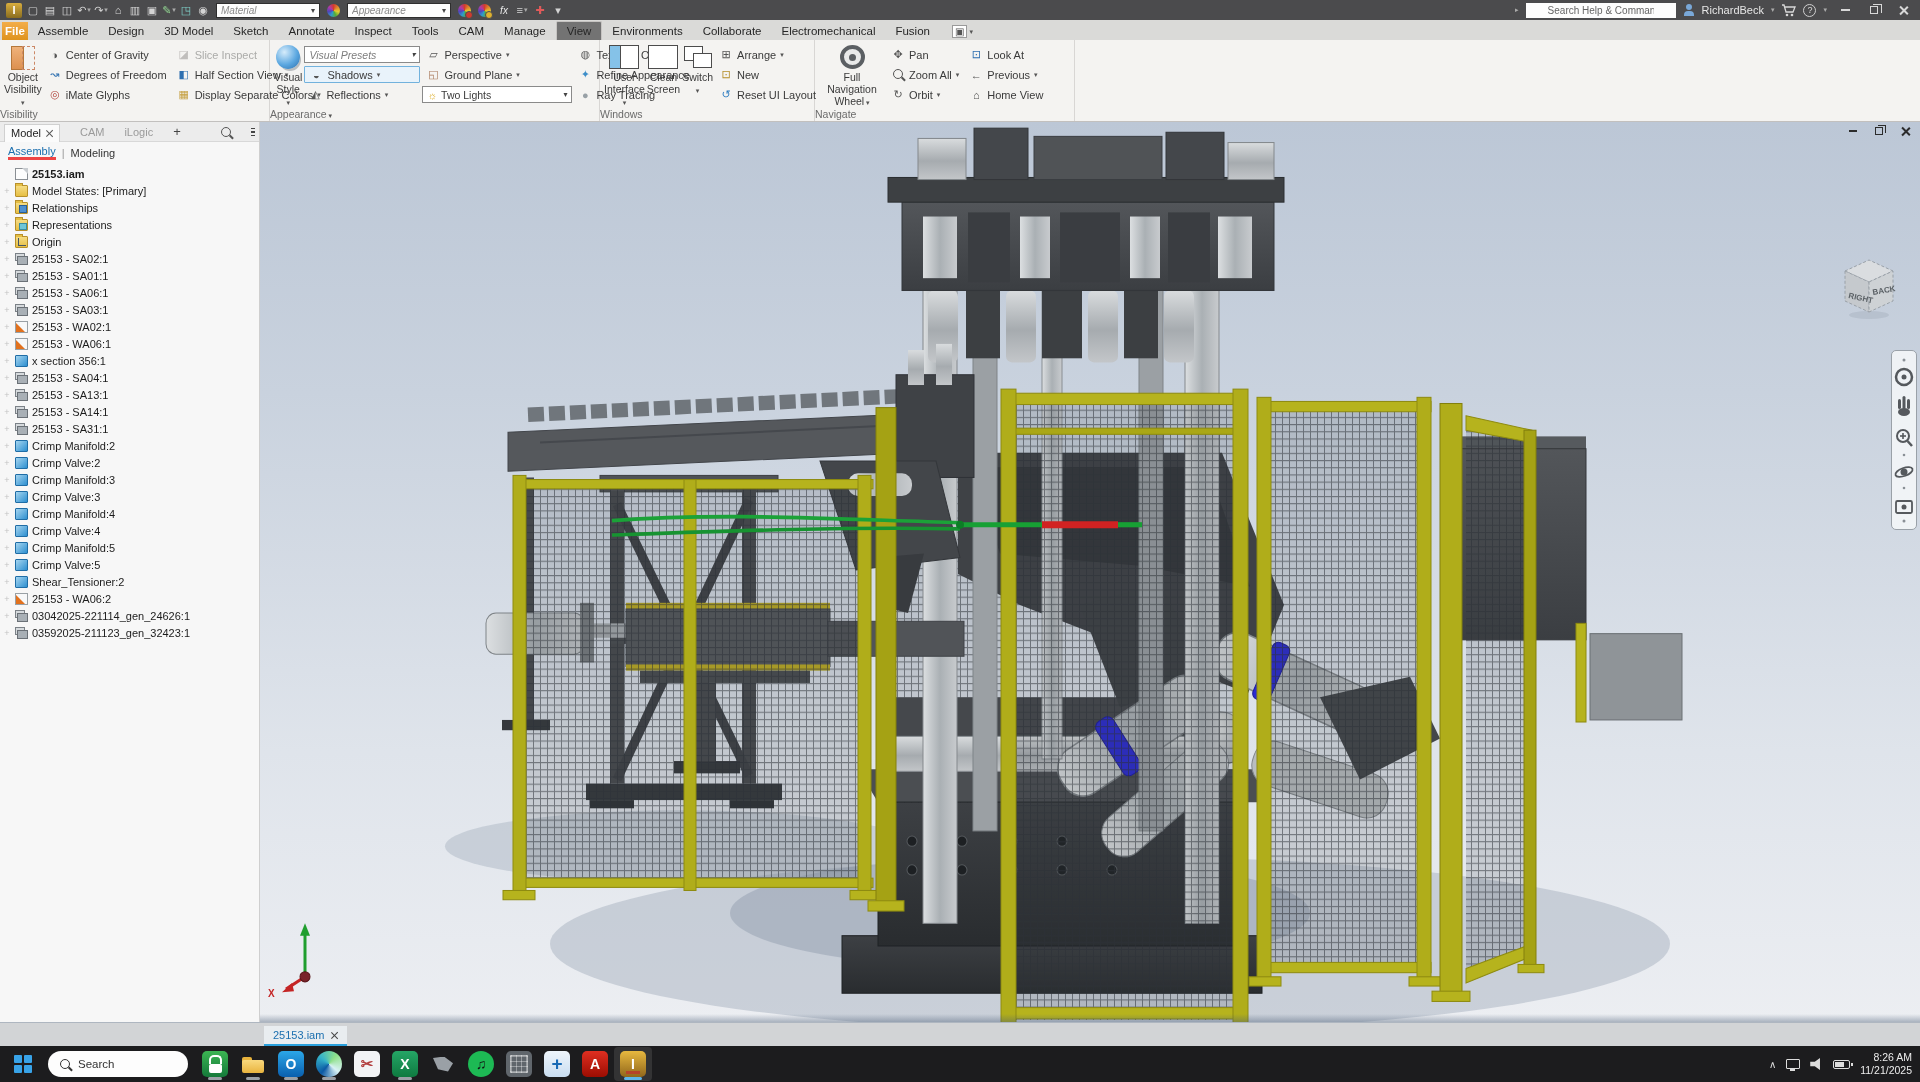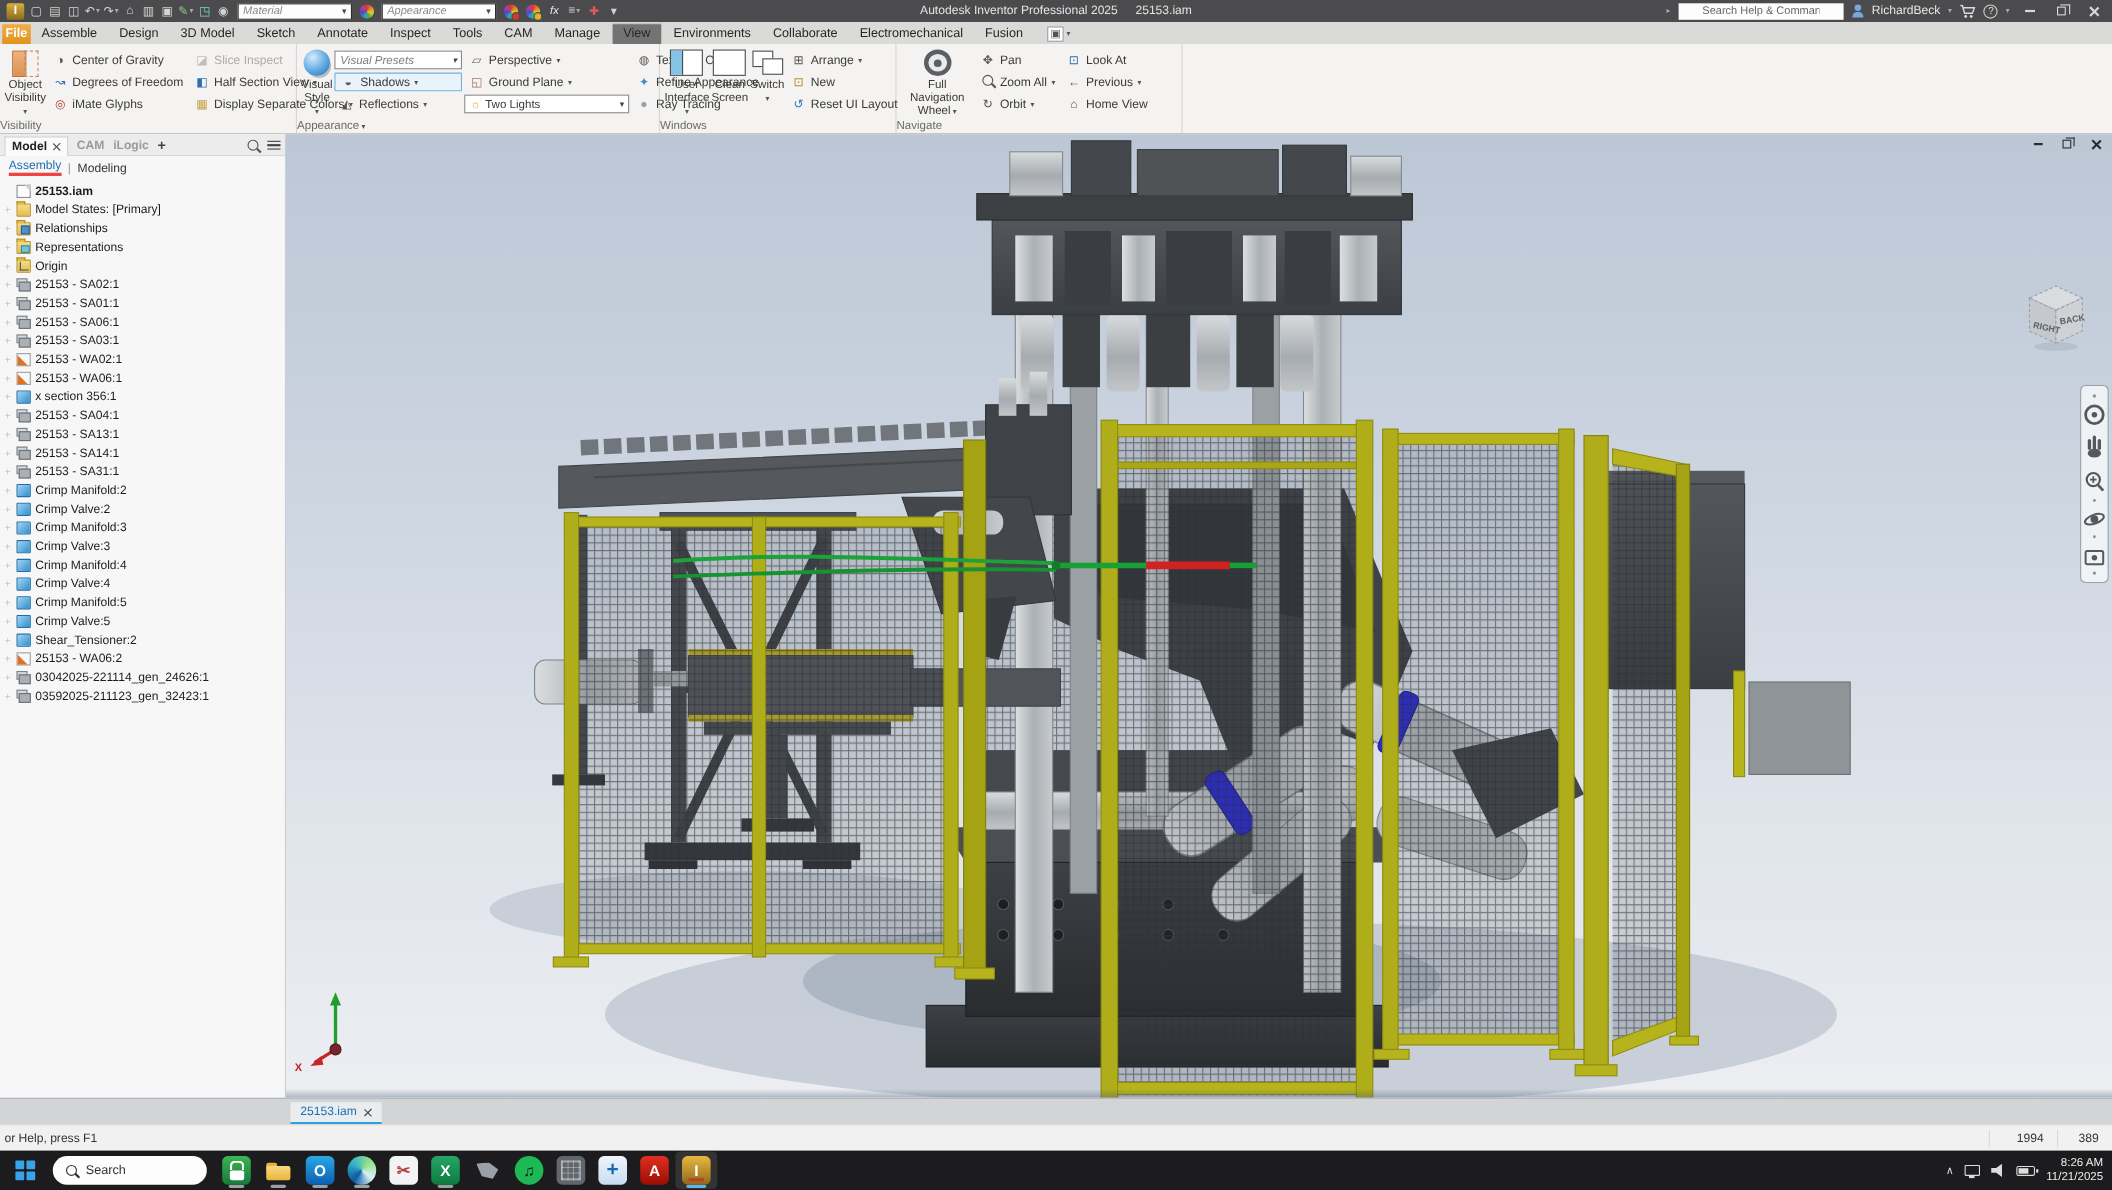--- a/index.html
+++ b/index.html
@@ -76,21 +76,21 @@
   .ic-switch::after { content:""; position:absolute; right:1px; bottom:1px; width:17px; height:13px; border:1.5px solid #4c4c4c; background:#fff; }
   .ic-wheel { width:25px; height:25px; border:4px solid #5b5f63; border-radius:50%; background:#e9eaea; position:relative; }
   .ic-wheel::before { content:""; position:absolute; left:5px; top:5px; width:7px; height:7px; border-radius:50%; background:#5b5f63; }
   .icon-mag { width:10px; height:10px; border:1.6px solid #555; border-radius:50%; position:relative; display:inline-block; flex:0 0 auto; }
   .icon-mag::after { content:""; position:absolute; width:5px; height:1.6px; background:#555; transform:rotate(45deg); right:-4px; bottom:-2px; }
 
   
   .main { flex:1; display:flex; min-height:0; }
   
   .browser { width:260px; background:#f7f7f7; border-right:1px solid #cfcfcf; display:flex; flex-direction:column; }
-  .btabs { height:20px; background:#ececec; border-bottom:1px solid #d8d8d8; display:flex; align-items:center; padding:0 4px; gap:8px; font-size:11px;font-weight:bold; }
+  .btabs { height:20px; background:#ececec; border-bottom:1px solid #d8d8d8; display:flex; align-items:center; padding:0 4px; gap:20px; font-size:11px; }
   .btab-active { background:#fbfbfb; border:1px solid #d0d0d0; border-bottom:none; height:18px; margin-top:2px; display:flex; align-items:center; gap:5px; padding:0 6px; color:#222; }
   .x-glyph { width:7px; height:7px; position:relative; display:inline-block; }
   .x-glyph::before,.x-glyph::after { content:""; position:absolute; left:3px; top:-1px; width:1.4px; height:9px; background:#555; }
   .x-glyph::before{ transform:rotate(45deg);} .x-glyph::after{ transform:rotate(-45deg);}
   .btab-dim { color:#9a9a9a; }
   .btab-plus { color:#444; font-size:13px; }
   .btabs .spacer { flex:1; }
   .icon-burger { width:12px; height:8px; border-top:1.6px solid #444; border-bottom:1.6px solid #444; position:relative; }
   .icon-burger::before { content:""; position:absolute; top:2.6px; left:0; right:0; height:1.6px; background:#444; }
   .bmodes { height:21px; display:flex; align-items:center; gap:6px; padding:0 8px; font-size:11px; background:#f7f7f7; }
@@ -213,23 +213,20 @@
         <span class="dd">▾</span>
     </div>
     <span class="colorwheel badge-red"></span>
     <span class="colorwheel badge-yellow"></span>
     <span class="qat-group" style="display:flex;align-items:center;gap:2px;">
       <span class="qat-icon q-fx">fx</span>
         <span class="qat-icon caret">≡</span>
         <span class="qat-icon q-red">✚</span>
         <span class="qat-icon">▾</span>
     </span>
-    <div class="title-text">
-      <span>Autodesk Inventor Professional 2025</span><span class="doc">25153.iam</span>
-    </div>
     <div class="tb-right">
       <span class="mini-caret">▸</span>
       <input class="tb-search" placeholder="Search Help &amp; Commands…" style="">
       <span class="person-icon"></span>
       <span class="user-label">RichardBeck</span>
       <span class="mini-caret">▾</span>
       <svg width="15" height="13" viewBox="0 0 15 13">
         <path d="M1 1h2l2 7h7l2-5H4" fill="none" stroke="#d8d8d8" stroke-width="1.3"></path>
         <circle cx="6" cy="11" r="1.3" fill="#d8d8d8"></circle>
           <circle cx="11" cy="11" r="1.3" fill="#d8d8d8"></circle>
@@ -838,25 +835,20 @@
     </div>
   </div>
 
   <div class="doc-tabbar">
     <div class="doc-tab">
       <span>25153.iam</span>
       <span class="x-glyph"></span>
     </div>
   </div>
 
-  <div class="statusbar">
-    <span class="status-msg">or Help, press F1</span>
-    <span class="status-cell">1994</span>
-    <span class="status-cell" style="width:50px">389</span>
-  </div>
 
   <div class="taskbar">
     <div class="start-btn">
       <div class="win-logo">
           <span></span>
           <span></span>
           <span></span>
           <span></span>
         </div>
     </div>

